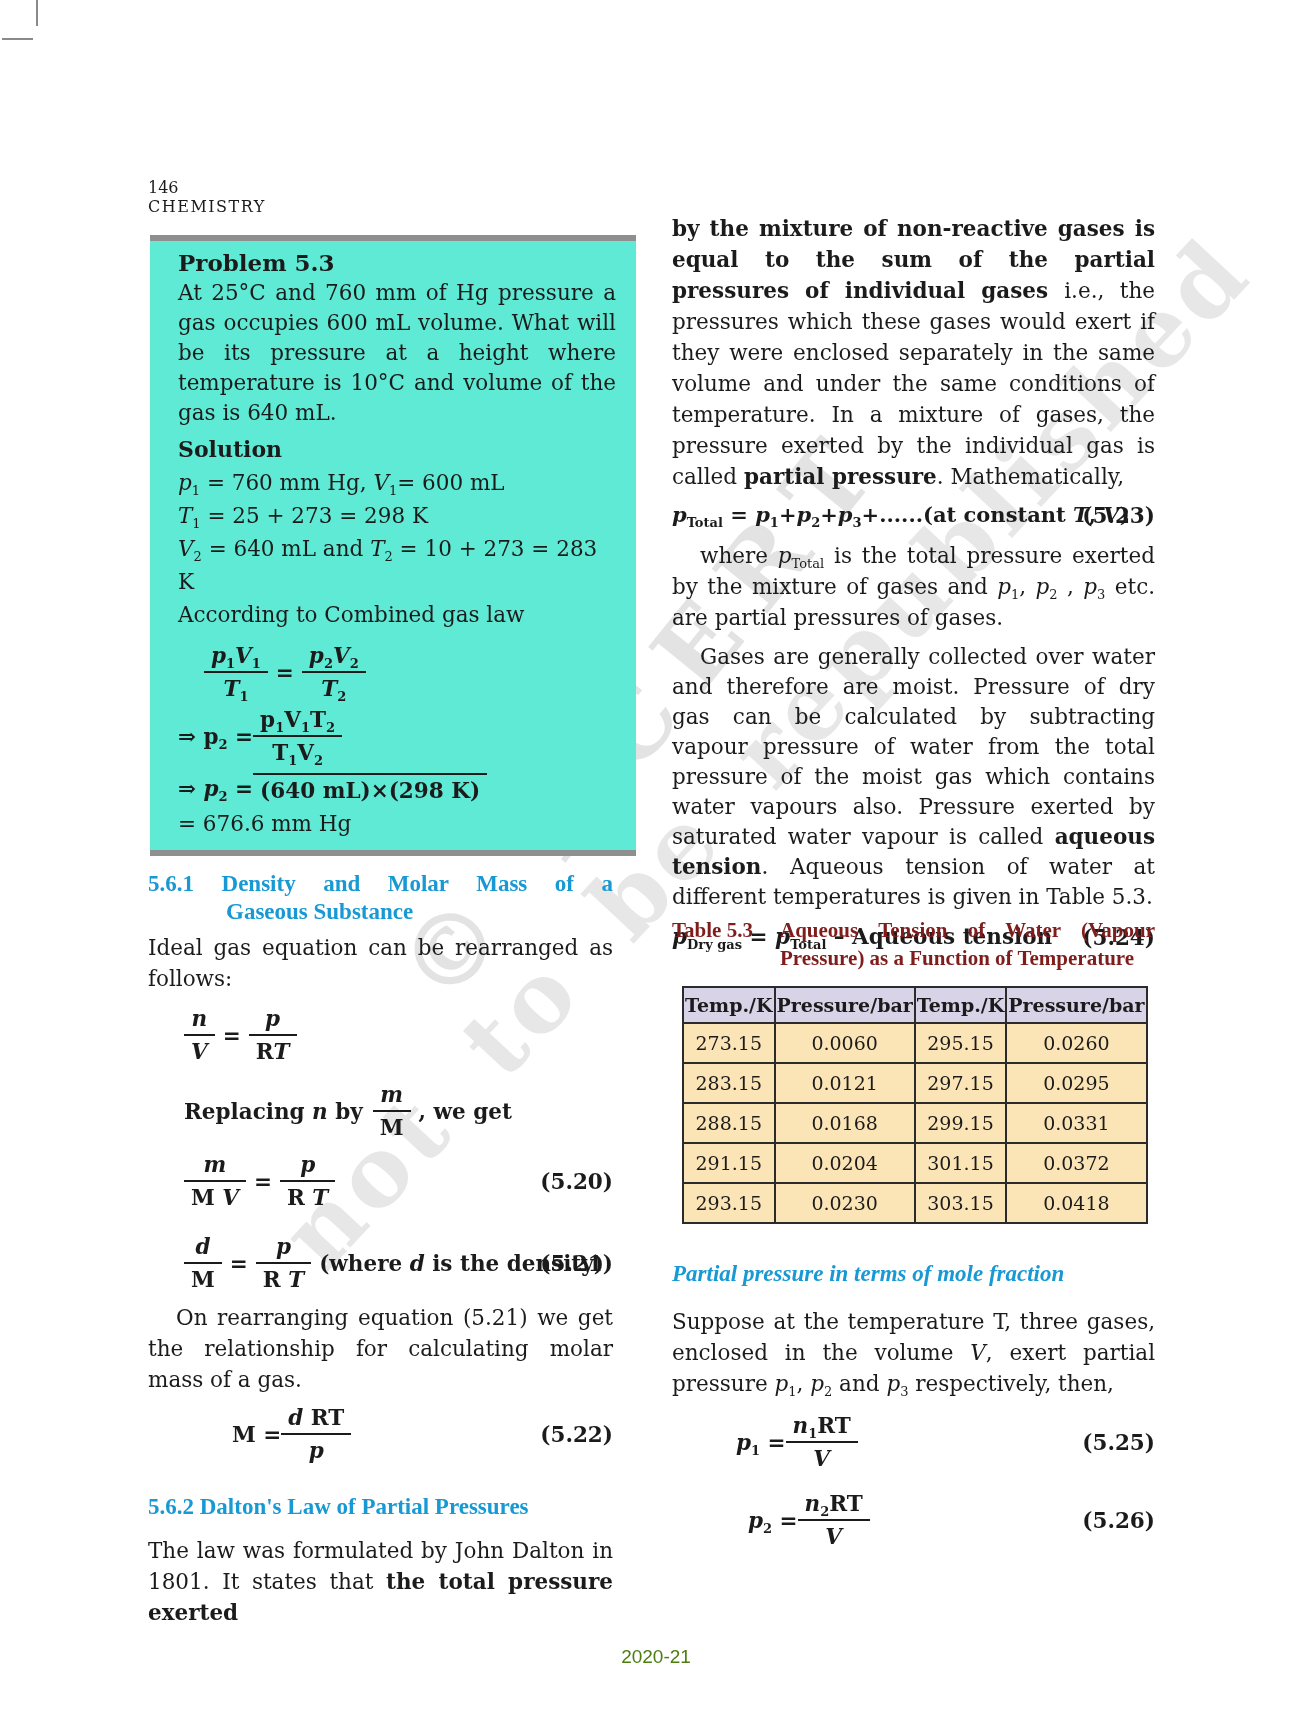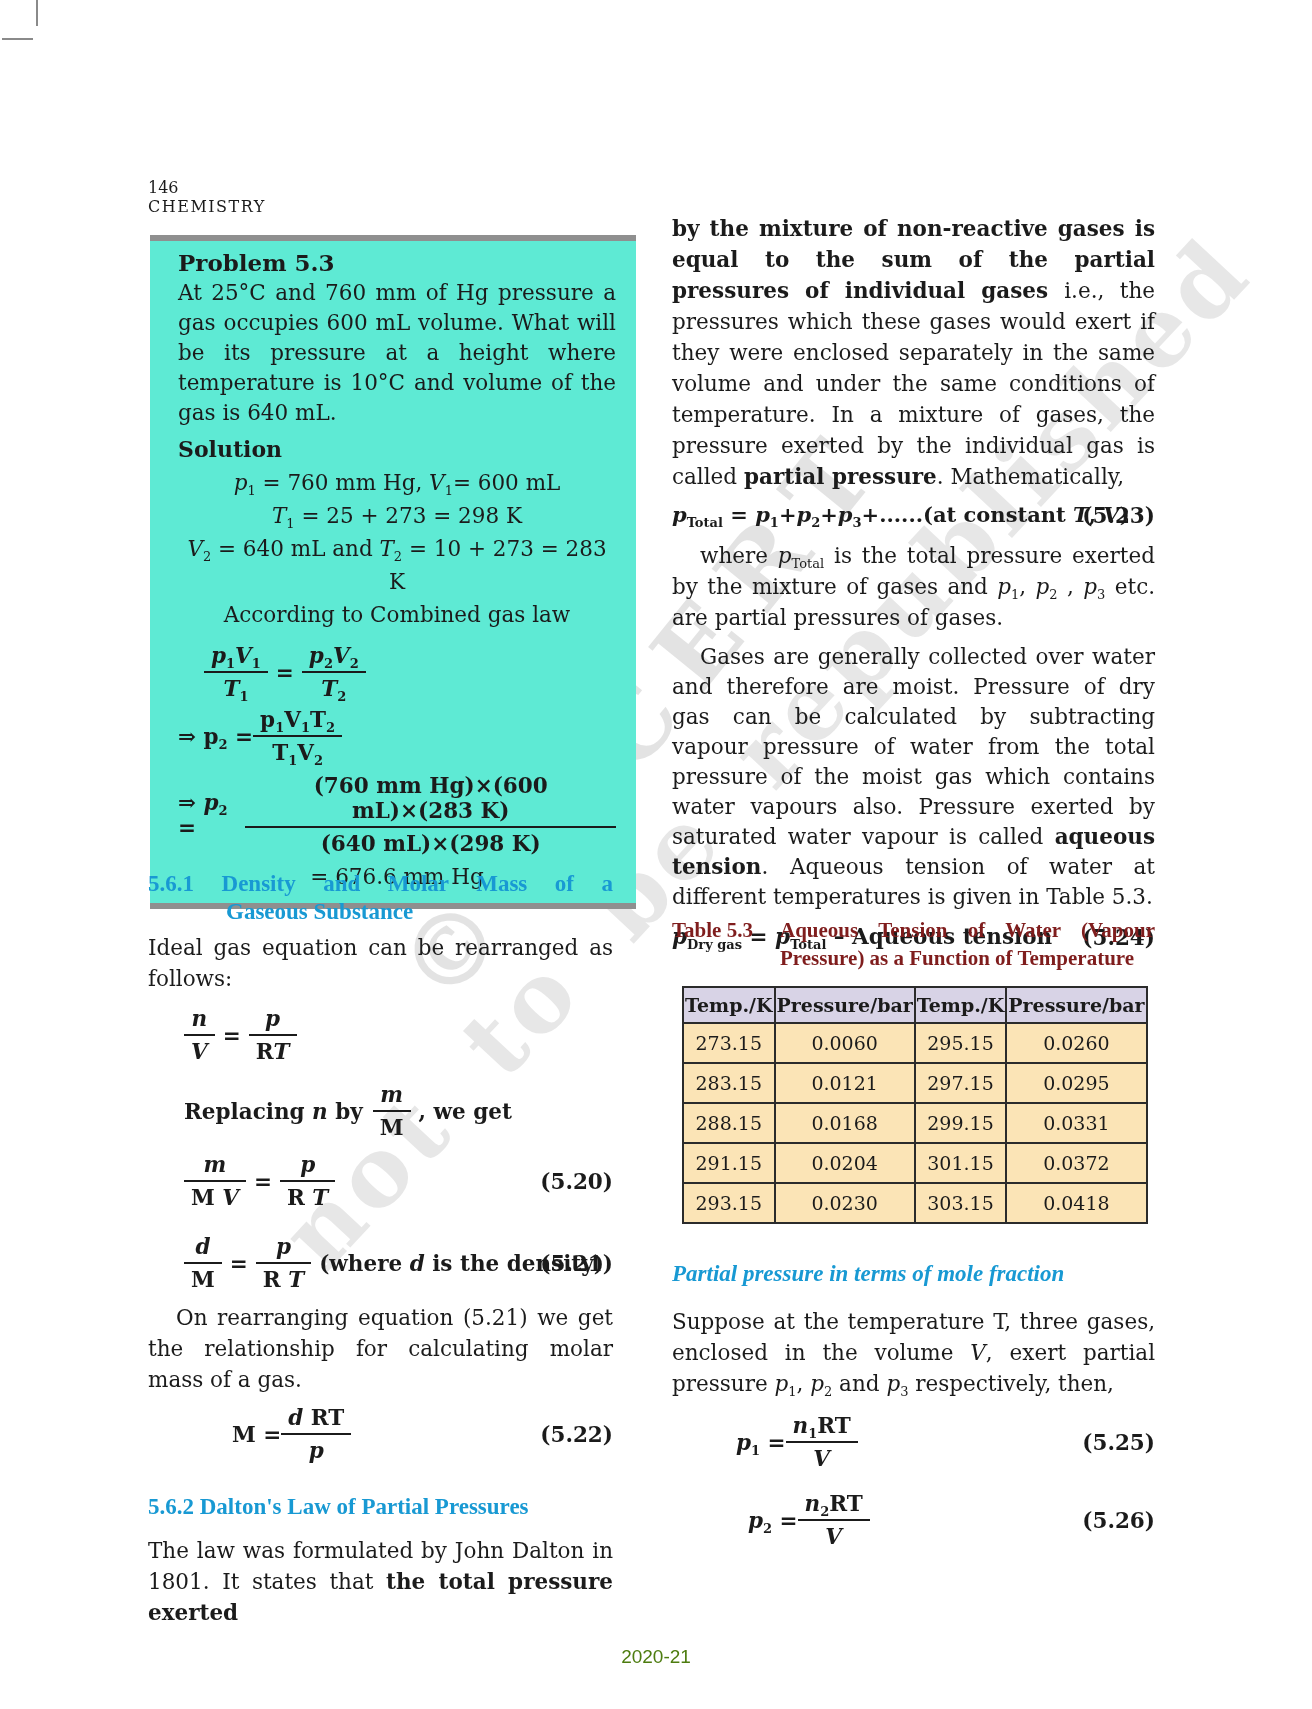--- a/index.html
+++ b/index.html
@@ -24,21 +24,21 @@
   #problem-box{position:absolute;left:150px;top:235px;width:486px;z-index:1;}
   #col-left{position:absolute;left:148px;top:870px;width:465px;z-index:1;}
   #col-right{position:absolute;left:672px;top:213px;width:483px;z-index:1;}
   #col-right-lower{position:absolute;left:672px;top:916px;width:483px;z-index:1;}
   
   .gbar{height:6px;background:#8f8f8f;}
   .box-inner{background:#5eead4;padding:8px 20px 10px 28px;}
   .box-title{font-size:23px;font-weight:700;margin-bottom:2px;}
   .box-body{font-size:21.5px;line-height:30px;text-align:justify;}
   .sol-label{font-size:22px;font-weight:700;margin:8px 0 4px 0;}
-  .given{font-size:21.5px;line-height:33px;text-align:center;}
+  .given{font-size:21.5px;line-height:33px;}
   
   .para{font-size:21.5px;line-height:31px;text-align:justify;}
   .indent{text-indent:28px;}
   .it{font-style:italic;}
   .bd{font-weight:700;}
   sub{font-size:13px;line-height:0;vertical-align:-0.35em;}
   
   .h-blue{color:#1899d3;font-family:"Liberation Serif",serif;font-weight:700;font-size:23px;line-height:28px;}
   .just-last{text-align:justify;text-align-last:justify;}
   .h2line{padding-left:78px;}
@@ -108,21 +108,20 @@
         <span><span>⇒ p</span><sub>2</sub><span> = </span></span>
         <span class="frac">
             <span class="num"><span>p</span><sub>1</sub><span>V</span><sub>1</sub><span>T</span><sub>2</sub></span>
             <span class="den"><span>T</span><sub>1</sub><span>V</span><sub>2</sub></span>
           </span>
       </div>
 
       <div class="eqrow" style="margin-top:8px;">
         <span><span>⇒ </span><span class="it">p</span><sub>2</sub><span> = </span></span>
         <span class="frac">
-            <span class="num"><span>(760 mm Hg)×(600 mL)×(283 K)</span></span>
             <span class="den"><span>(640 mL)×(298 K)</span></span>
           </span>
       </div>
 
       <div class="given" style="margin-top:4px;">= 676.6 mm Hg</div>
     </div>
     <div class="gbar"></div>
   </div>
 
   <div id="col-left">

